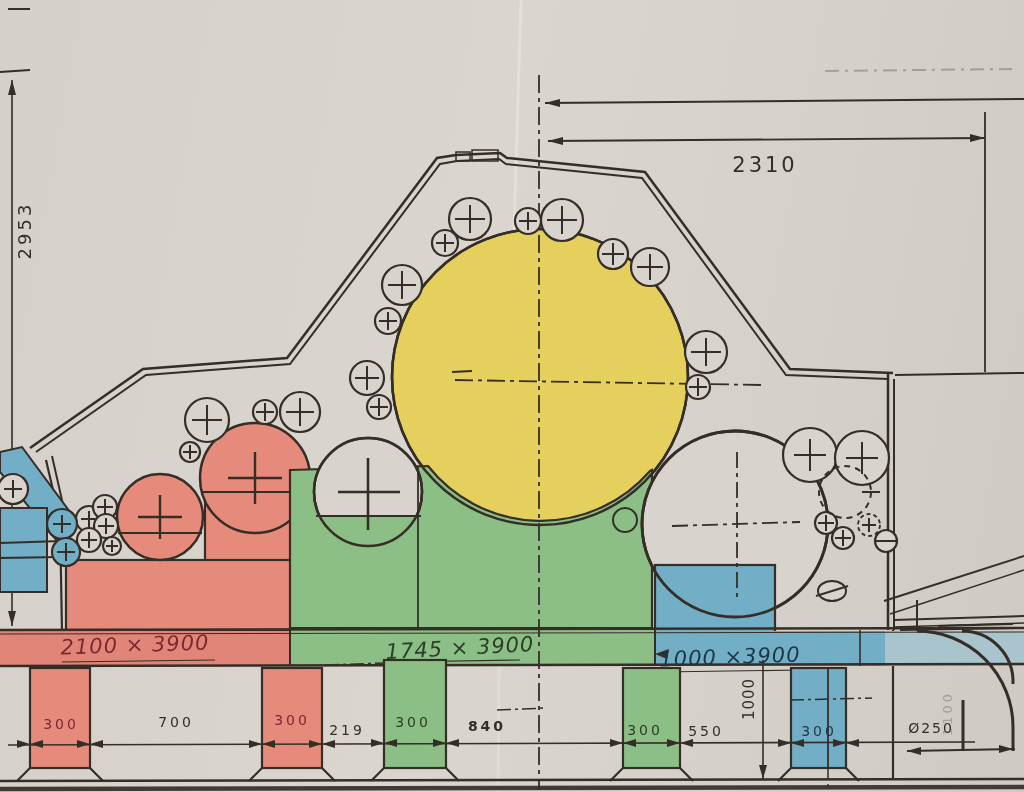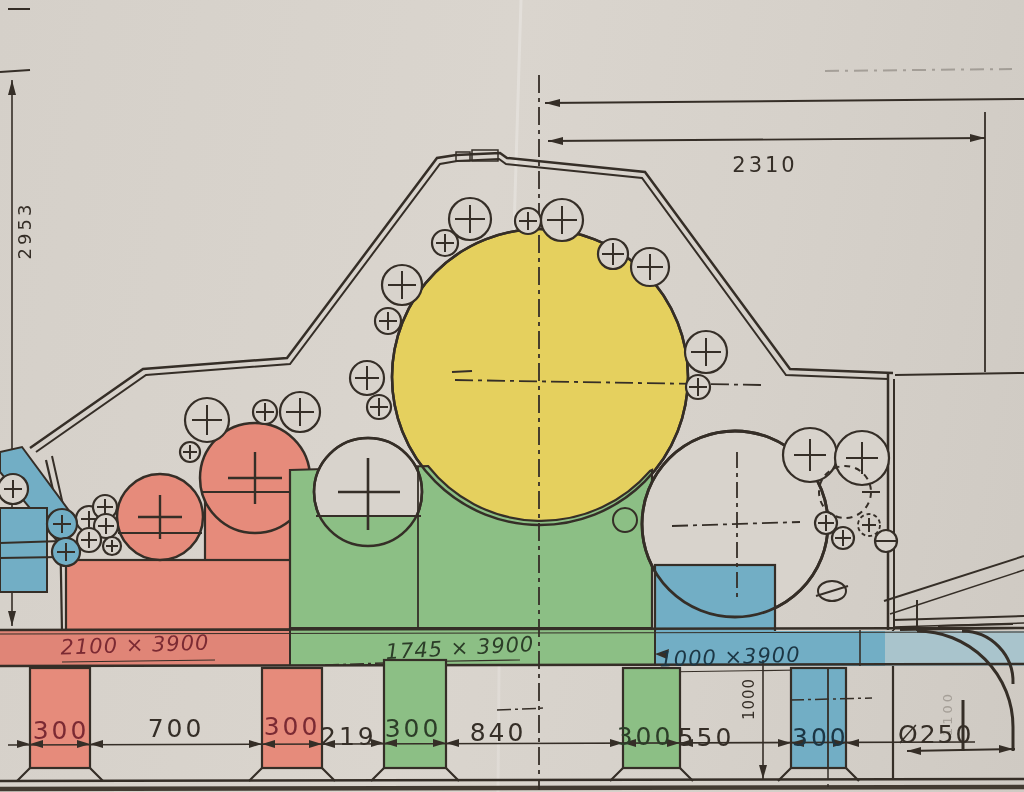--- a/index.html
+++ b/index.html
@@ -4,21 +4,21 @@
 <style>
   html,body{margin:0;padding:0;background:#c9c3bb;}
   #paper{
     position:relative;width:1024px;height:792px;overflow:hidden;
     background:linear-gradient(100deg,#d5d0c9 0%,#dad5ce 45%,#d6d1ca 70%,#cfcac3 100%);
     font-family:"DejaVu Sans", sans-serif;color:#352e27;
   }
   svg{position:absolute;left:0;top:0;}
   .lbl{position:absolute;text-align:center;white-space:nowrap;
        font-family:"DejaVu Sans", sans-serif;}
-  .tech{font-size:25px;letter-spacing:3px;color:#352e27;}
+  .tech{font-size:14px;letter-spacing:3px;color:#352e27;}
   .hand{font-style:italic;font-size:21px;letter-spacing:1px;font-weight:500;}
   .rot{transform:rotate(-90deg);transform-origin:center;}
   .red-t{color:#7b2a33;}
   .green-t{color:#2c3d28;}
   .blue-t{color:#1c3644;}
   .faint-t{color:rgba(95,88,78,0.38);}
 </style>
 </head>
 <body>
 
@@ -252,21 +252,21 @@
 
 <div class="lbl hand red-t" style="left:55px;top:633px;width:160px;transform:rotate(-2deg);">2100 × 3900</div>
 <div class="lbl hand green-t" style="left:385px;top:636px;width:150px;transform:rotate(-3deg);">1745 × 3900</div>
 <div class="lbl hand blue-t" style="left:655px;top:645px;width:150px;transform:rotate(-2deg);">1000 ×3900</div>
 
 <div class="lbl tech red-t" style="left:32px;top:716px;width:58px;">300</div>
 <div class="lbl tech" style="left:140px;top:714px;width:72px;">700</div>
 <div class="lbl tech red-t" style="left:262px;top:712px;width:60px;">300</div>
 <div class="lbl tech" style="left:320px;top:722px;width:54px;">219</div>
 <div class="lbl tech green-t" style="left:384px;top:714px;width:58px;">300</div>
-<div class="lbl tech" style="left:468px;top:718px;width:60px;">840</div>
+<div class="lbl tech" style="left:457px;top:718px;width:60px;font-weight:bold;">840</div>
 <div class="lbl tech green-t" style="left:616px;top:722px;width:58px;">300</div>
 <div class="lbl tech" style="left:676px;top:723px;width:60px;">550</div>
 <div class="lbl tech blue-t" style="left:792px;top:723px;width:54px;">300</div>
 <div class="lbl tech" style="left:898px;top:720px;width:66px;letter-spacing:2px;">Ø250</div>
 
 <div class="lbl tech rot" style="left:714px;top:690px;width:70px;font-size:15px;letter-spacing:1px;">1000</div>
 <div class="lbl tech rot faint-t" style="left:917px;top:706px;width:60px;font-size:13px;">1100</div>
 </div>
 
 </body></html>

